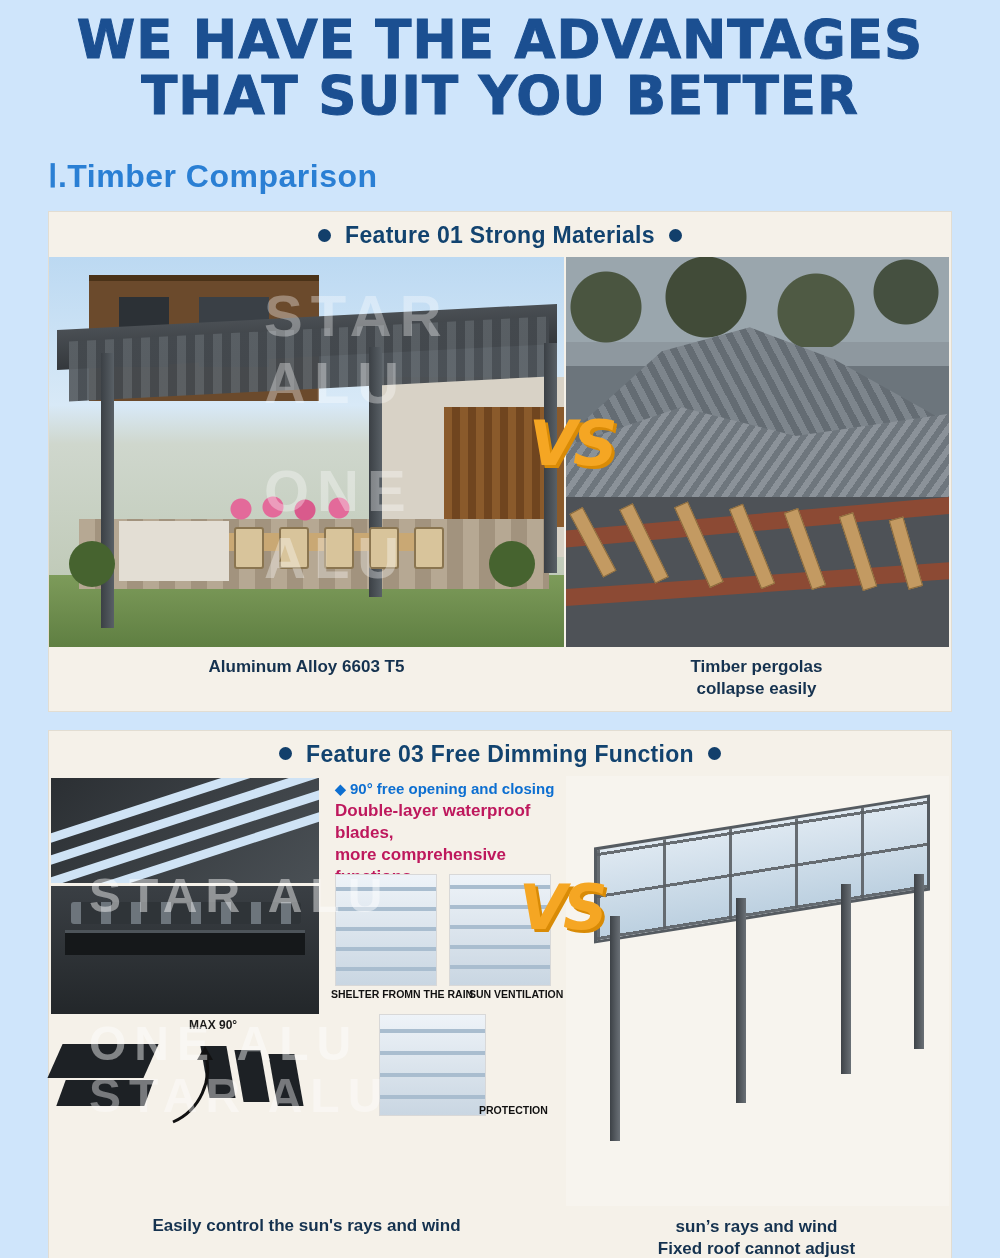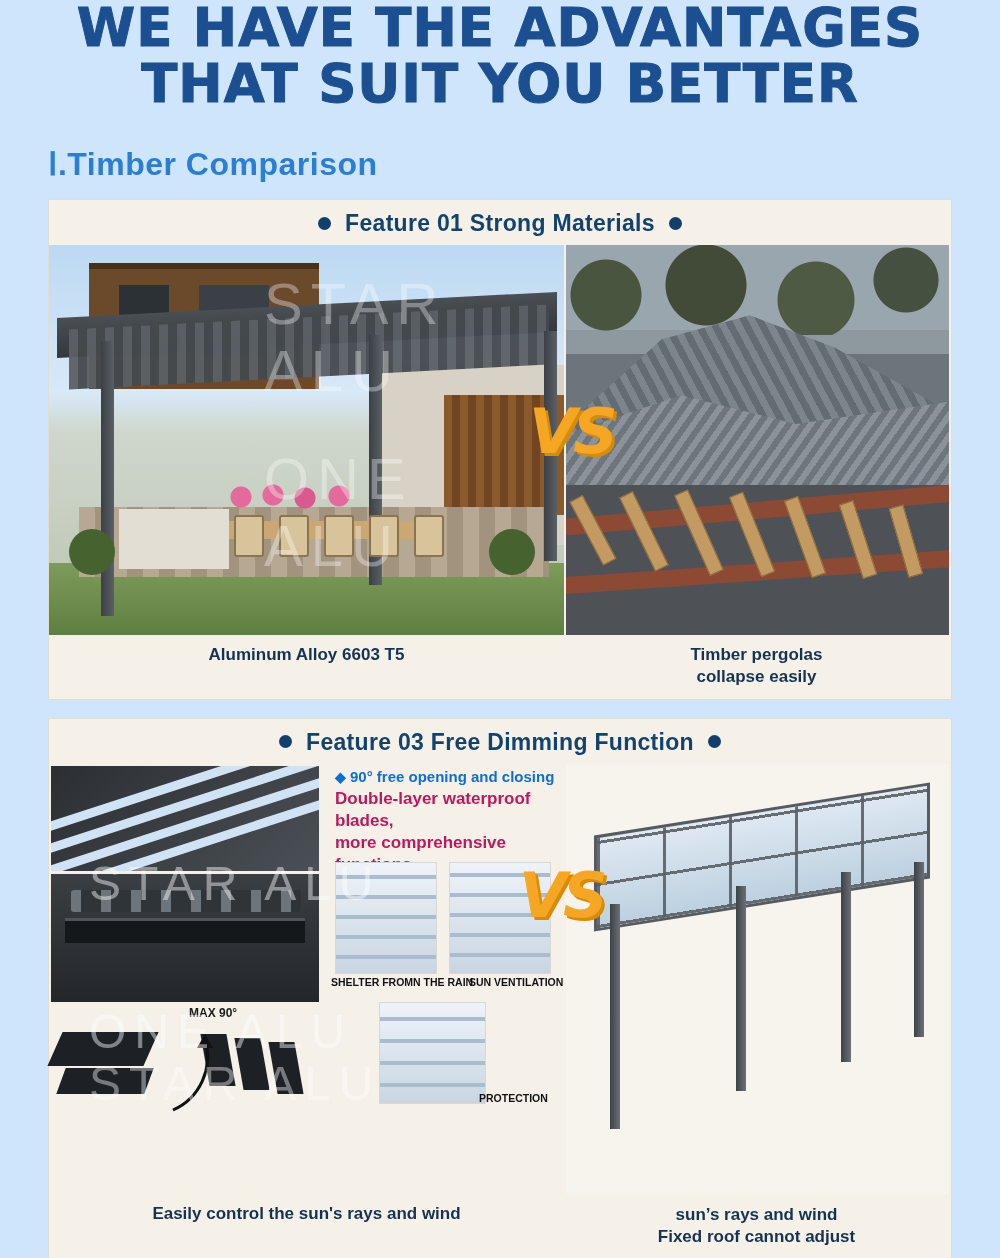--- a/index.html
+++ b/index.html
@@ -12,20 +12,21 @@
   }
   
   .headline{
     text-align:center;
     color:#1b4f91;
     font-family:"DejaVu Sans",sans-serif;
     font-weight:bold;
     font-size:53px;
     letter-spacing:1px;
     line-height:1.05;
+    padding-top:12px;
     text-transform:uppercase;
     -webkit-text-stroke:1px #1b4f91;
   }
   .headline .l2{display:block;}
   .section-title{
     margin:34px 0 14px 48px;
     color:#2a7fd4;
     font-size:32px;
     font-weight:bold;
     letter-spacing:.5px;
@@ -73,21 +74,21 @@
   .sceneA .p3{left:495px;top:86px;height:230px;}
   .sceneA .backwall{position:absolute;left:330px;top:120px;width:185px;height:180px;background:#d8d2c6;}
   .sceneA .fence{position:absolute;left:395px;top:150px;width:120px;height:120px;background:repeating-linear-gradient(90deg,#8a5a2b 0 8px,#70451f 8px 16px);}
   .sceneA .lawn{position:absolute;left:0;bottom:0;width:100%;height:72px;background:linear-gradient(#7d9b5a,#5f7f42);}
   .sceneA .deck{position:absolute;left:30px;bottom:58px;width:470px;height:70px;background:repeating-linear-gradient(90deg,#b6a893 0 16px,#a2937e 16px 32px);}
   .sceneA .table{position:absolute;left:150px;bottom:96px;width:230px;height:18px;background:#c9a874;border-radius:2px;}
   .sceneA .chair{position:absolute;width:26px;height:38px;background:#d8c49b;border:2px solid #8a7550;border-radius:3px;bottom:78px;}
   .sceneA .planter{position:absolute;left:70px;bottom:66px;width:110px;height:60px;background:#e3ded4;}
   .sceneA .flowers{position:absolute;left:180px;bottom:120px;width:140px;height:34px;background:radial-gradient(circle at 12px 16px,#e36a9a 10px,transparent 11px),radial-gradient(circle at 44px 14px,#e36a9a 10px,transparent 11px),radial-gradient(circle at 76px 17px,#d95a8c 10px,transparent 11px),radial-gradient(circle at 110px 15px,#e36a9a 10px,transparent 11px);}
   .sceneA .shrub{position:absolute;bottom:60px;width:46px;height:46px;border-radius:50%;background:#46632f;}
-  .wmark{position:absolute;color:rgba(255,255,255,.34);font-weight:normal;font-size:58px;letter-spacing:8px;pointer-events:none;}
+  .wmark{position:absolute;color:rgba(255,255,255,.34);font-weight:bold;font-size:58px;letter-spacing:8px;pointer-events:none;}
 
   
   .sceneB{position:absolute;inset:0;background:linear-gradient(#8e989f 0 28%,#6c757c 28% 55%,#585f65 55% 100%);}
   .sceneB .sky{position:absolute;left:0;top:0;width:100%;height:85px;background:#9aa6ad;}
   .sceneB .trees{position:absolute;top:0;left:0;width:100%;height:90px;background:radial-gradient(circle at 40px 50px,#4a5540 35px,transparent 36px),radial-gradient(circle at 140px 40px,#414b38 40px,transparent 41px),radial-gradient(circle at 250px 55px,#4f5a44 38px,transparent 39px),radial-gradient(circle at 340px 35px,#455040 32px,transparent 33px);}
   .sceneB .pile{position:absolute;left:0;top:70px;width:100%;height:200px;background:
       repeating-linear-gradient(62deg,#7d858c 0 7px,#646c73 7px 14px);
       clip-path:polygon(0 55%,25% 12%,48% 0,70% 16%,100% 48%,100% 100%,0 100%);}
   .sceneB .pile2{position:absolute;left:0;top:150px;width:100%;height:130px;background:repeating-linear-gradient(-55deg,#8b9299 0 6px,#6e767d 6px 12px);clip-path:polygon(0 30%,30% 0,60% 22%,100% 5%,100% 100%,0 100%);}
   .sceneB .beams{position:absolute;left:0;bottom:0;width:100%;height:150px;background:#4e5257;}

